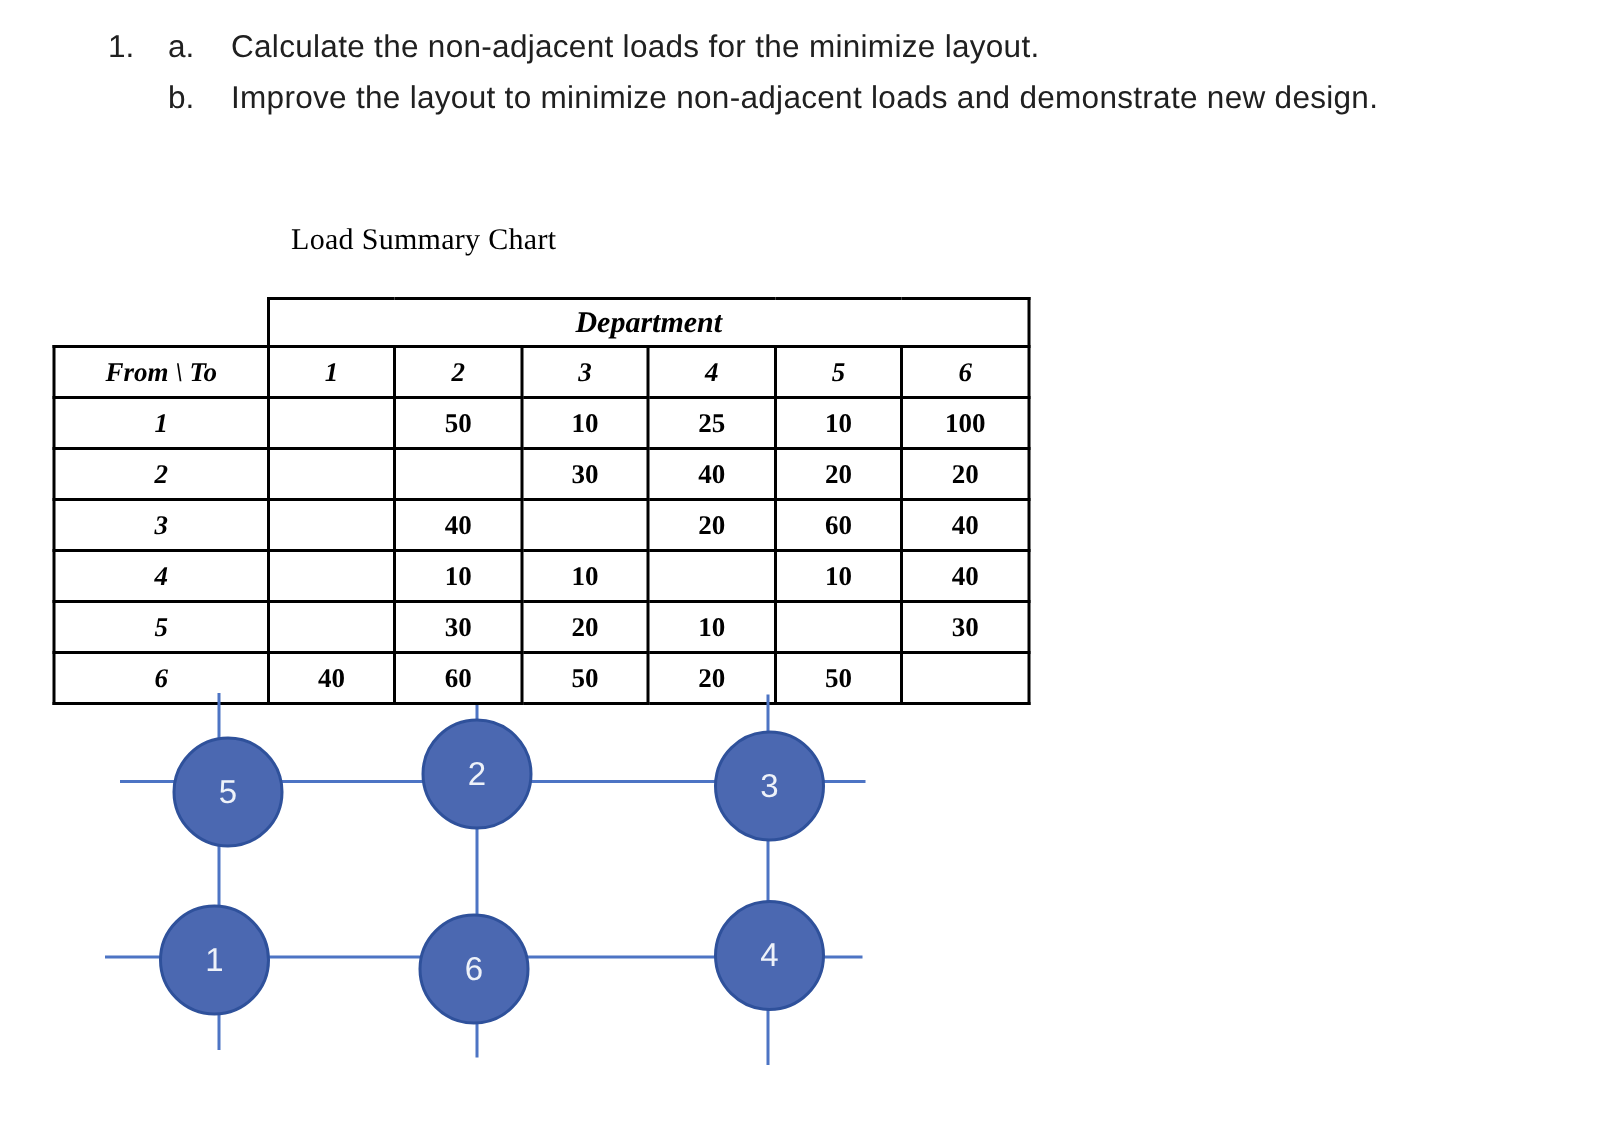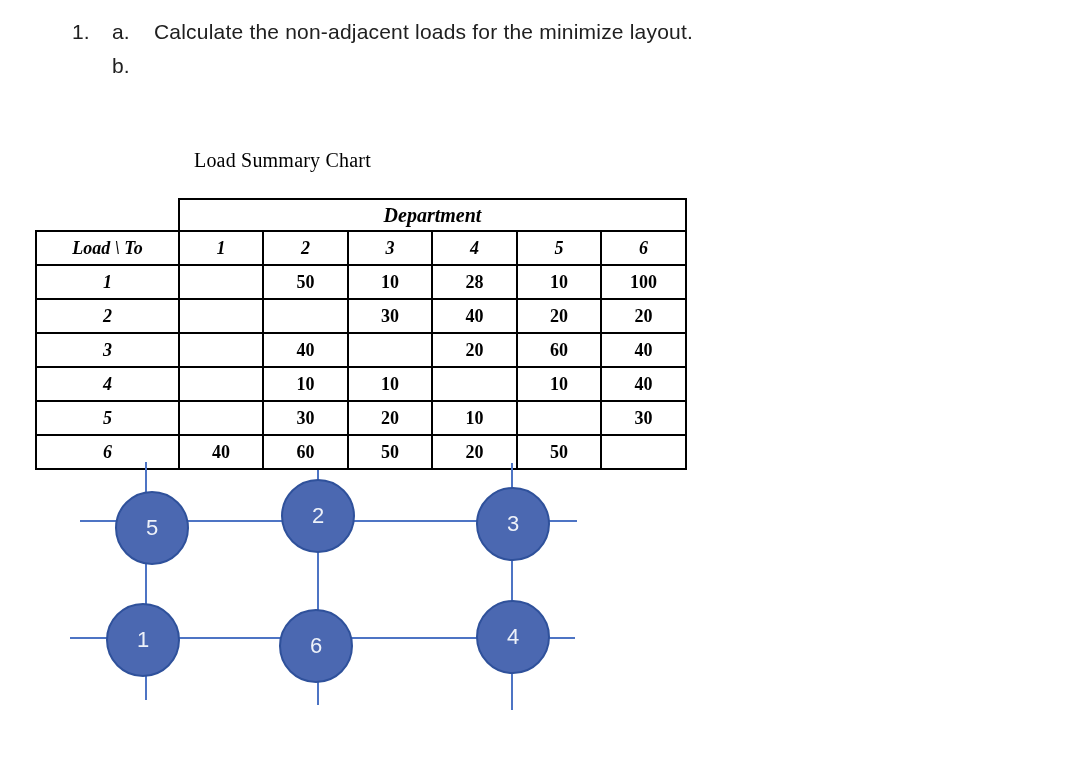--- a/index.html
+++ b/index.html
@@ -76,54 +76,55 @@
 
 <div class="page">
 
   <div class="q-line q-line1">
     <span class="q-num">1.</span>
     <span class="q-marker">a.</span>
     <span class="q-text">Calculate the non-adjacent loads for the minimize layout.</span>
   </div>
   <div class="q-line q-line2">
     <span class="q-marker">b.</span>
+    <span class="q-text">Improve the layout to minimize non-adjacent loads and demonstrate new design.</span>
   </div>
 
   <div class="chart-title">Load Summary Chart</div>
 
   <table class="load-table">
     <colgroup>
       <col style="width:143px">
       <col style="width:84px">
         <col style="width:85px">
         <col style="width:84px">
       <col style="width:85px">
         <col style="width:84px">
         <col style="width:85px">
     </colgroup>
     <tbody id="load-rows">
       <tr class="dept-row">
         <td class="corner-empty"></td>
         <td class="dept-header" colspan="6">Department</td>
       </tr>
       <tr>
-        <td class="fromto">Load \ To</td>
+        <td class="fromto">From \ To</td>
         <td class="col-h">1</td>
         <td class="col-h">2</td>
         <td class="col-h">3</td>
         <td class="col-h">4</td>
         <td class="col-h">5</td>
         <td class="col-h">6</td>
       </tr>
     <tr>
           <td class="row-label">1</td>
           <td class="load-cell"></td>
           <td class="load-cell">50</td>
           <td class="load-cell">10</td>
-          <td class="load-cell">28</td>
+          <td class="load-cell">25</td>
           <td class="load-cell">10</td>
           <td class="load-cell">100</td>
         </tr>
         <tr>
           <td class="row-label">2</td>
           <td class="load-cell"></td>
           <td class="load-cell"></td>
           <td class="load-cell">30</td>
           <td class="load-cell">40</td>
           <td class="load-cell">20</td>

